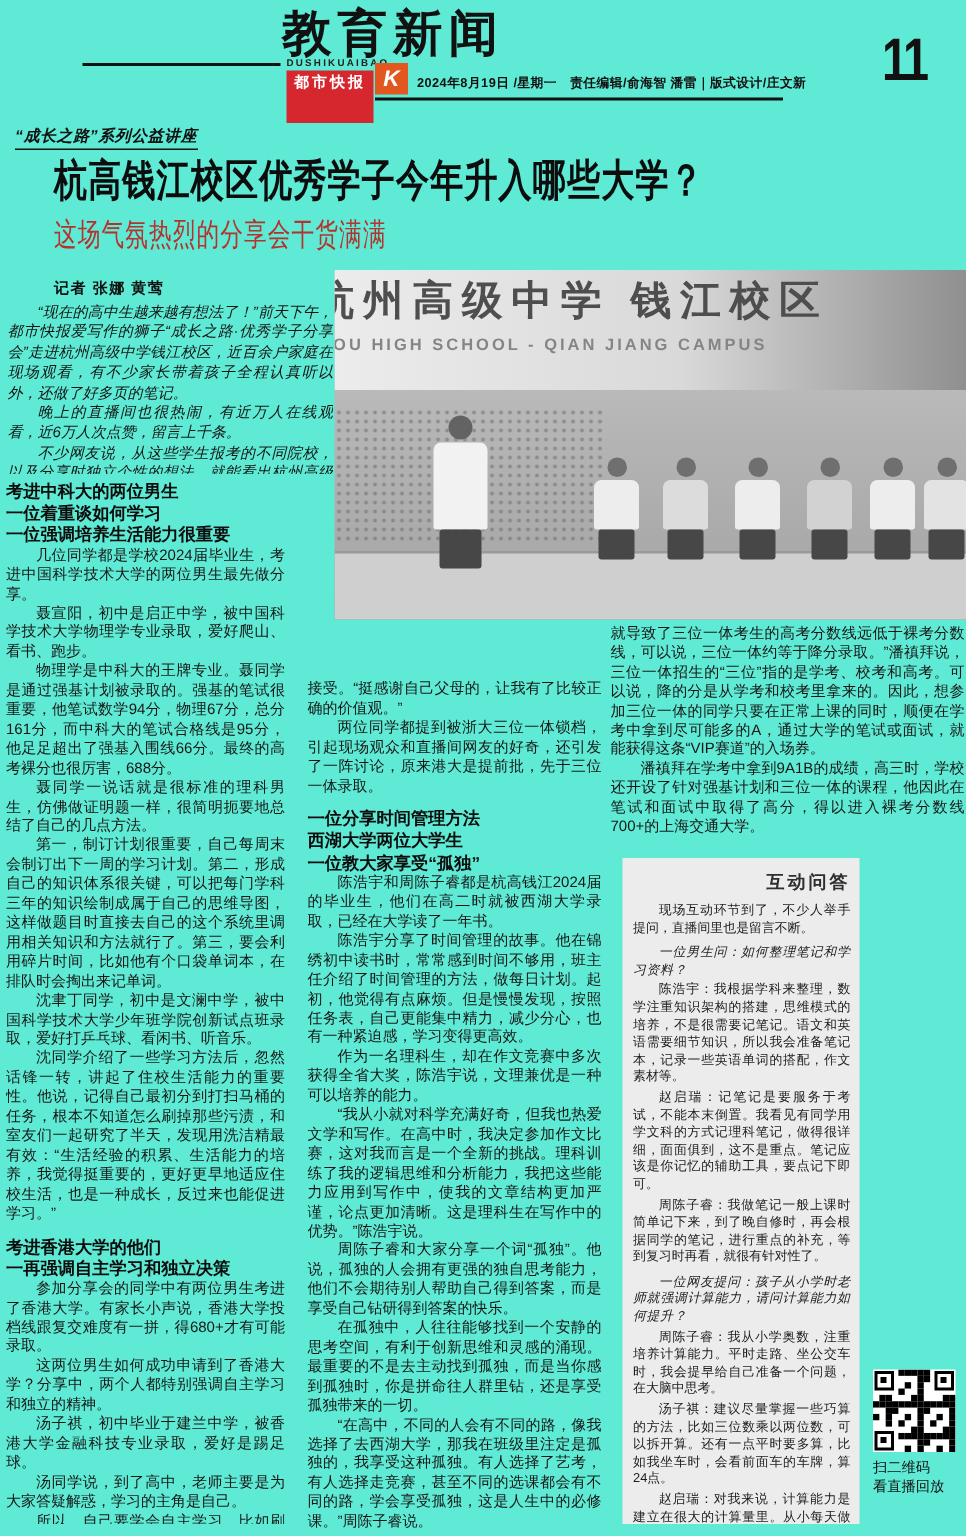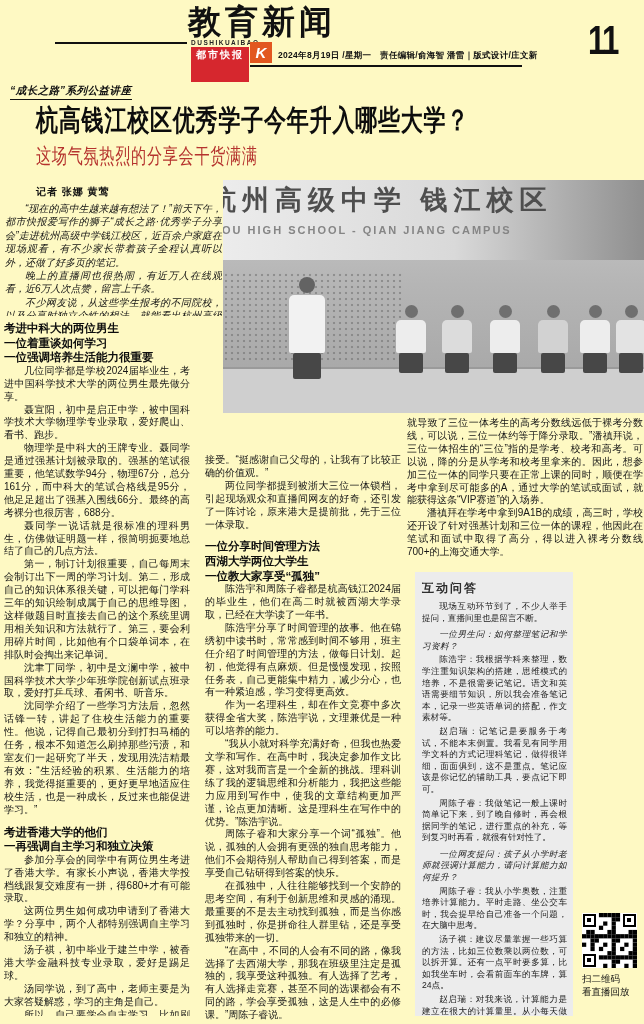--- a/index.html
+++ b/index.html
@@ -1,18 +1,18 @@
 <!DOCTYPE html>
 <html><head>
 <meta charset="utf-8">
 <style>
   * { margin:0; padding:0; box-sizing:border-box; }
   html,body { width:644px; height:1024px; background:#ffffff; overflow:hidden;
     font-family:"Liberation Sans", sans-serif; color:#1a1a1a; }
-  #page { position:relative; width:644px; height:1024px; background:#fef9c3; }
+  #page { position:relative; width:644px; height:1024px; background:#5eead4; }
 
   
   .rule-left { position:absolute; left:55px; top:42px; width:132px; height:2px; background:#111; }
   .masthead-title { position:absolute; left:188px; top:0px; font-size:33px; font-weight:600;
     letter-spacing:4px; color:#111; font-family:"Liberation Serif", serif; }
   .latin-brand { position:absolute; left:191px; top:39px; font-size:6.5px; font-weight:bold;
     letter-spacing:1.5px; color:#222; }
   .brand-box { position:absolute; left:191px; top:47px; background:#d6272e; color:#fff;
     font-size:10px; font-weight:bold; padding:1px 5px 20px; letter-spacing:2px; }
   .k-box { position:absolute; left:250px; top:42px; width:22px; height:21px; background:#e2571f;
@@ -68,21 +68,21 @@
   .col2 { left:205px; top:436px; width:196px; height:592px;margin-top:18px; }
   .col3 { left:407px; top:417px; width:236px; height:152px; }
   .col p { margin:0; text-indent:2em; }
   .col p.t-cont { text-indent:0; }
   .col h4.t-h { font-size:11.5px; line-height:14.6px; font-weight:bold; color:#0d0d0d; margin:0; text-indent:0; }
   .col p + h4.t-h { margin-top:8px; }
 
   
   .qa-box { position:absolute; left:415px; top:572px; width:158px; height:444px; background:#ececec;
     padding:8px 6px 6px 7px; overflow:hidden; }
-  .qa-title { font-size:12px; font-weight:bold; color:#2e2e2e; letter-spacing:2px; margin:0 0 4px; }
+  .qa-title { font-size:12px; font-weight:bold; color:#2e2e2e; letter-spacing:2px; margin:0 0 4px;text-align:right; }
   .qa-box p { margin:0; font-size:8.6px; line-height:11.6px; text-align:justify; text-indent:2em; color:#1c1c1c; }
   .qa-box p.t-q { font-style:italic; font-weight:normal; margin:5px 0 2px; letter-spacing:0.4px; color:#222; }
   .qa-box p.t-a { margin-bottom:2px; }
 
   
   .qr { position:absolute; left:582px; top:913px; width:55px; height:55px; background:#fff; }
   .qr svg { display:block; }
   .qr-eye { position:absolute; width:13px; height:13px; border:2.5px solid #000; background:#fff; }
   .qr-eye .core { position:absolute; left:2px; top:2px; width:4px; height:4px; background:#000; }
   .qr-eye.tl { left:1px; top:1px; } .qr-eye.tr { right:1px; top:1px; } .qr-eye.bl { left:1px; bottom:1px; }

